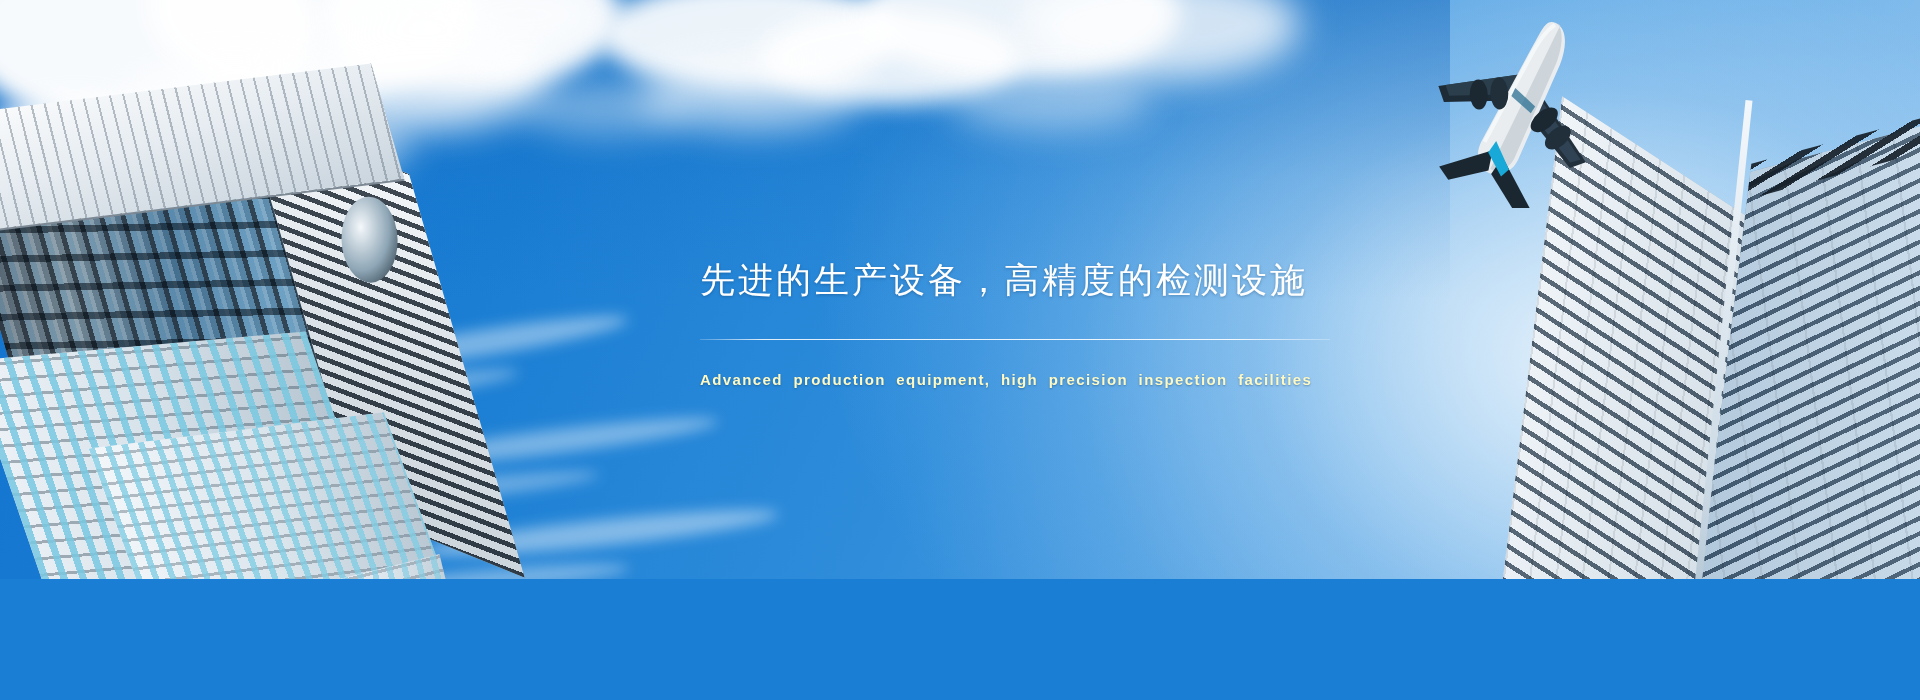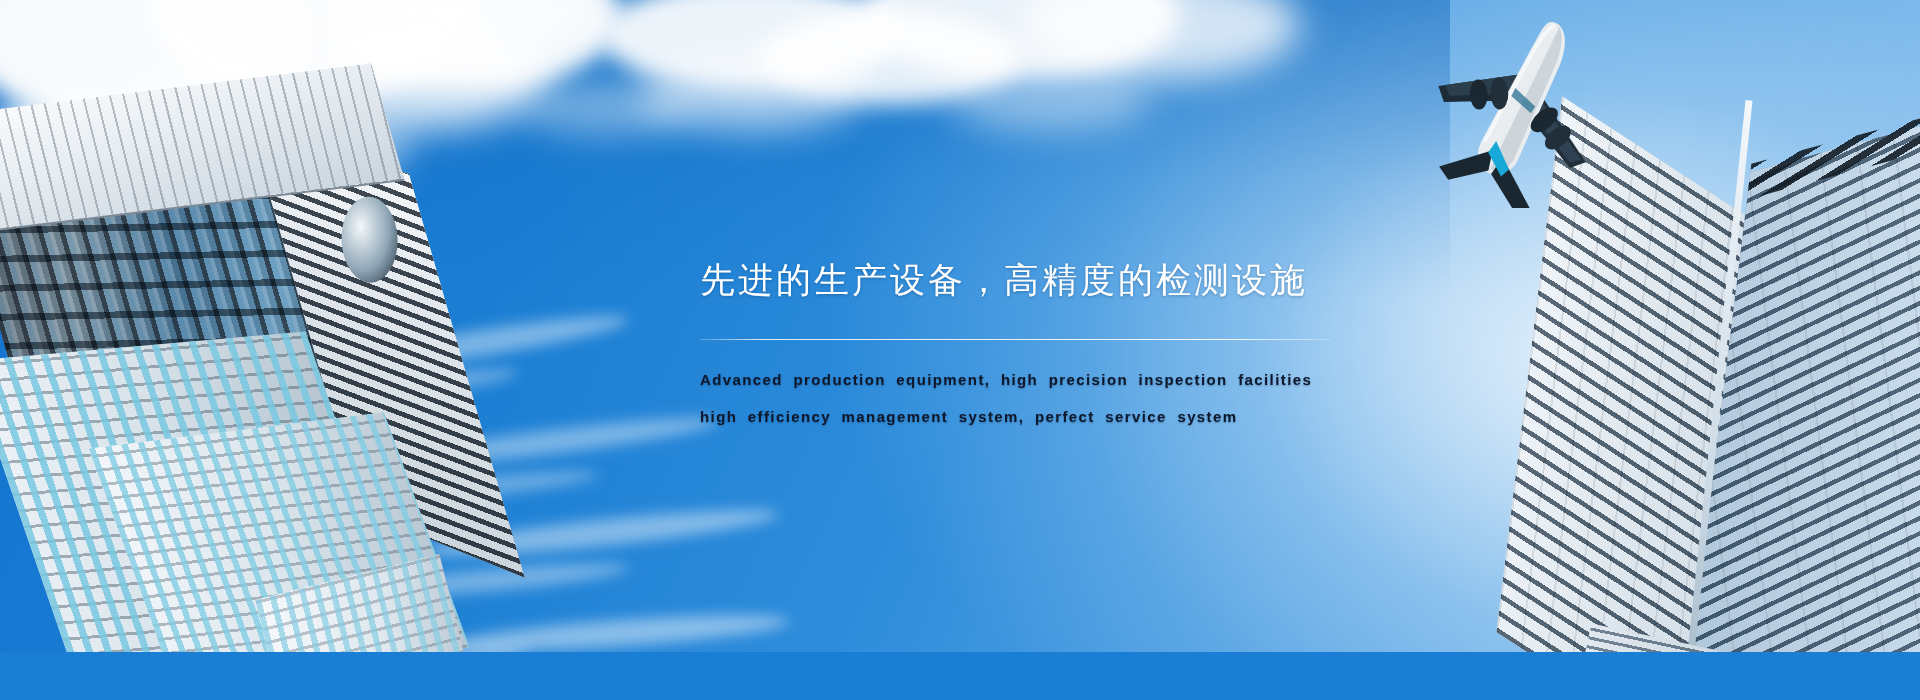--- a/index.html
+++ b/index.html
@@ -5,21 +5,21 @@
 <style>
   * { margin:0; padding:0; box-sizing:border-box; }
   html,body{
     width:1920px; height:700px; overflow:hidden;
     font-family:"Liberation Sans","DejaVu Sans",sans-serif;
     background:#1a7fd4;
   }
 
   #banner{
     position:relative;
-    width:1920px; height:652px;
+    width:1920px; height:579px;
     overflow:hidden;
     background:#1a7fd4;
   }
 
   
   .sky{
     position:absolute; inset:0;
     background:
       radial-gradient(ellipse 520px 420px at 1600px 360px, rgba(255,255,255,.78) 0%, rgba(255,255,255,.42) 35%, rgba(255,255,255,.12) 65%, rgba(255,255,255,0) 100%),
       radial-gradient(ellipse 900px 700px at 1450px 300px, rgba(190,224,250,.55) 0%, rgba(190,224,250,0) 70%),
@@ -227,21 +227,21 @@
     margin-bottom:32px;
     text-shadow:0 1px 3px rgba(10,50,90,.35);
     white-space:nowrap;
   }
   .zh-line:last-of-type{ margin-bottom:0; }
   .divider{
     width:630px; height:1px; margin:42px 0 32px 0;
     background:linear-gradient(90deg, rgba(255,255,255,.20) 0%, rgba(255,255,255,.85) 10%, rgba(255,255,255,.9) 85%, rgba(255,255,255,.25) 100%);
   }
   .en-line{
-    color:#0f172a;
+    color:#fef9c3;
     font-size:15px;
     font-weight:bold;
     letter-spacing:1.4px;
     word-spacing:5px;
     line-height:1;
     margin-bottom:22px;
     text-shadow:0 1px 2px rgba(10,50,90,.4);
     white-space:nowrap;
   }
   .en-line:last-child{ margin-bottom:0; }
@@ -337,16 +337,15 @@
 
         <path d="M92 84 L118 92 L117 100 L92 93 Z" fill="#2b6f93" opacity=".75"></path>
       </g>
     </svg>
   </div>
 
   <div class="content">
     <div class="zh-line">先进的生产设备，高精度的检测设施</div>
     <div class="divider"></div>
     <div class="en-line">Advanced production equipment, high precision inspection facilities</div>
-    <div class="en-line">high efficiency management system, perfect service system</div>
   </div>
 
 </div>
 
 </body></html>

